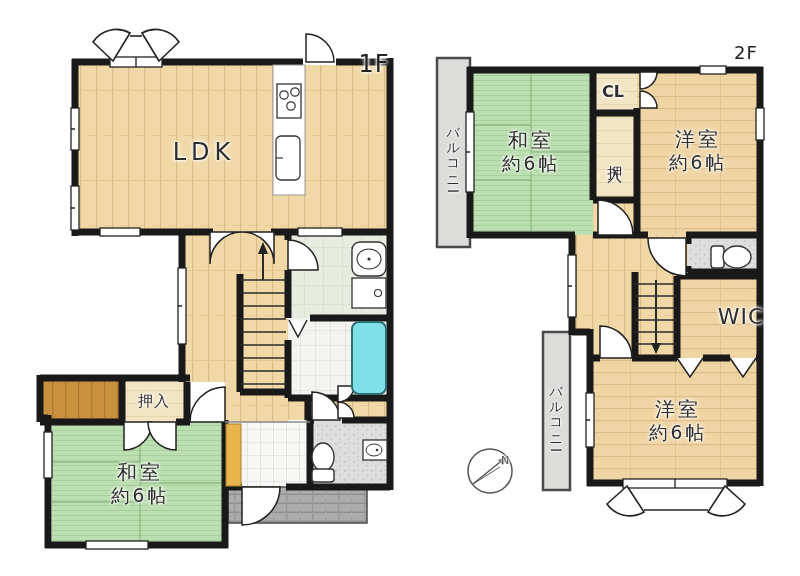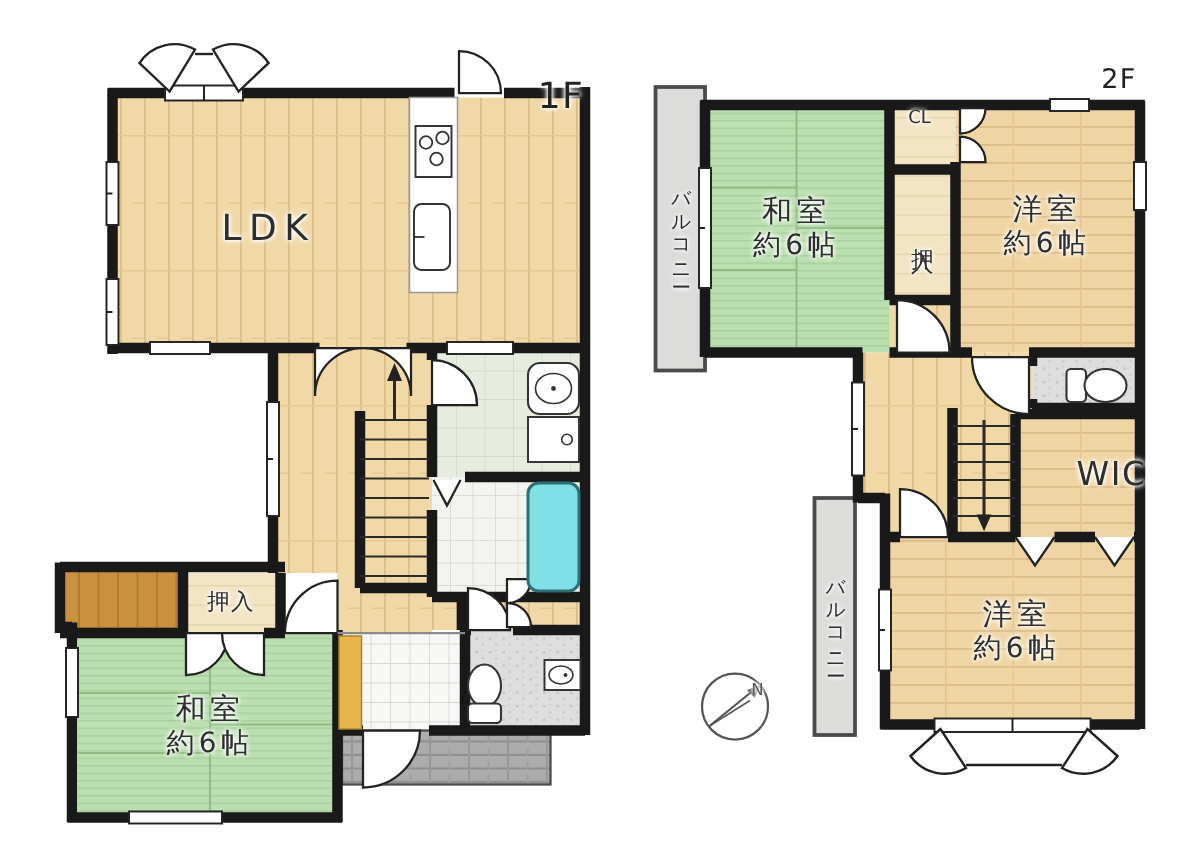--- a/index.html
+++ b/index.html
@@ -248,40 +248,40 @@
     <circle cx="490" cy="471" r="22" fill="#fff" stroke="#555" stroke-width="1.5"></circle>
     <line x1="473" y1="484" x2="505" y2="458" stroke="#555" stroke-width="1.5"></line>
     <line x1="473" y1="484" x2="500" y2="467" stroke="#555" stroke-width="1"></line>
     <polygon points="508,456 498,460 503,465" fill="#555"></polygon>
   </g>
 </svg>
 
 <div class="lbl floor-title" style="left:374px;top:49px;font-size:24px;margin-top:15px;">1F</div>
 <div class="lbl floor-title" style="left:746px;top:53px;font-size:18px;">2F</div>
 
-<div class="lbl" style="left:179px;top:152px;font-size:24px;letter-spacing:5px;">
+<div class="lbl" style="left:204px;top:152px;font-size:24px;letter-spacing:5px;">
   <span class="nm">LDK</span>
 </div>
 
 <div class="lbl" style="left:140px;top:484px;font-size:20px;letter-spacing:3px;">
   <span class="nm">和室</span>
   <span class="size">約6帖</span>
 </div>
 
 <div class="lbl" style="left:154px;top:402px;font-size:15px;letter-spacing:1px;">押入</div>
 
 <div class="lbl vert" style="left:453px;top:152px;font-size:13px;">バルコニー</div>
 <div class="lbl vert" style="left:556px;top:411px;font-size:13px;">バルコニー</div>
 
 <div class="lbl" style="left:531px;top:152px;font-size:20px;letter-spacing:3px;">
   <span class="nm">和室</span>
   <span class="size">約6帖</span>
 </div>
 
-<div class="lbl" style="left:613px;top:78px;font-size:12px;">CL</div>
+<div class="lbl" style="left:613px;top:92px;font-size:16px;font-weight:bold;">CL</div>
 <div class="lbl vert" style="left:614px;top:155px;font-size:15px;">押入</div>
 
 <div class="lbl" style="left:698px;top:151px;font-size:20px;letter-spacing:3px;">
   <span class="nm">洋室</span>
   <span class="size">約6帖</span>
 </div>
 
 <div class="lbl" style="left:719px;top:317px;font-size:22px;letter-spacing:1px;margin-left:22px;">WIC</div>
 
 <div class="lbl" style="left:678px;top:421px;font-size:20px;letter-spacing:3px;">

